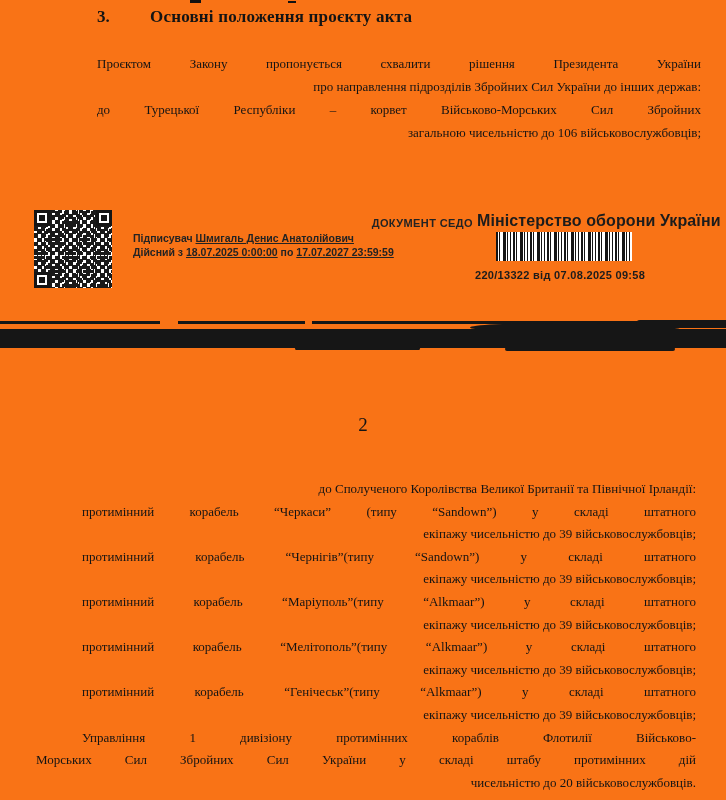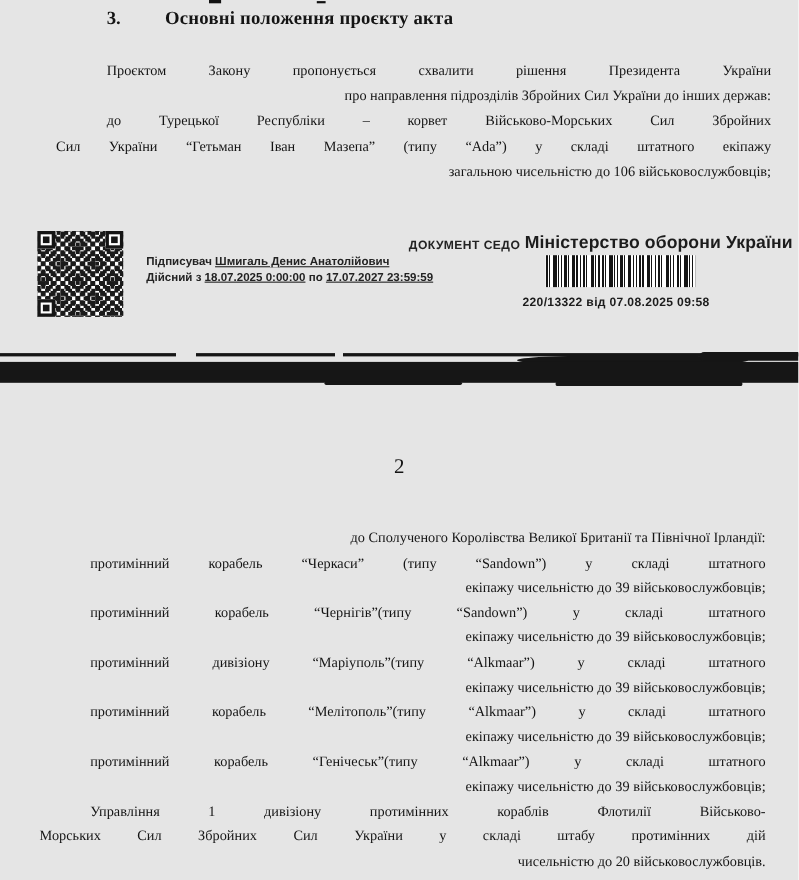--- a/index.html
+++ b/index.html
@@ -1,16 +1,16 @@
 <!DOCTYPE html>
 <html><head>
 <meta charset="utf-8">
 <style>
   html,body{margin:0;padding:0;background:#fff;}
-  .screen{position:relative;width:726px;height:800px;background:#e5e5e5;overflow:hidden;
+  .screen{position:relative;width:726px;height:800px;background:#f97316;overflow:hidden;
           font-family:"Liberation Serif",serif;color:#141414;}
   .abs{position:absolute;}
 
   
   .artifact{position:absolute;background:#111;}
 
   
   #heading{top:7px;left:51px;width:650px;font-size:17px;font-weight:bold;white-space:nowrap;}
   #heading .hnum{display:inline-block;margin-left:46px;}
   #heading .htext{display:inline-block;margin-left:36px;letter-spacing:.2px;}
@@ -69,21 +69,20 @@
 
   <div class="abs" id="heading">
     <span class="hnum">3.</span>
     <span class="htext">Основні положення проєкту акта</span>
   </div>
 
   <div class="abs textblock" id="p1">
     <div class="ln j in">Проєктом Закону пропонується схвалити рішення Президента України</div>
     <div class="ln">про направлення підрозділів Збройних Сил України до інших держав:</div>
     <div class="ln j in">до Турецької Республіки – корвет Військово-Морських Сил Збройних</div>
-    <div class="ln j">Сил України “Гетьман Іван Мазепа” (типу “Ada”) у складі штатного екіпажу</div>
     <div class="ln">загальною чисельністю до 106 військовослужбовців;</div>
   </div>
 
   <div class="abs" id="qr">
     <div class="noise"></div>
     <div class="f tl"></div>
     <div class="f tr"></div>
     <div class="f bl"></div>
   </div>
 
@@ -115,21 +114,21 @@
   <div class="bar-bump2"></div>
 
   <div class="abs" id="pagenum">2</div>
 
   <div class="abs textblock" id="p2">
     <div class="ln in">до Сполученого Королівства Великої Британії та Північної Ірландії:</div>
     <div class="ln j in">протимінний корабель “Черкаси” (типу “Sandown”) у складі штатного</div>
     <div class="ln">екіпажу чисельністю до 39 військовослужбовців;</div>
     <div class="ln j in">протимінний корабель “Чернігів”(типу “Sandown”) у складі штатного</div>
     <div class="ln">екіпажу чисельністю до 39 військовослужбовців;</div>
-    <div class="ln j in">протимінний дивізіону “Маріуполь”(типу “Alkmaar”) у складі штатного</div>
+    <div class="ln j in">протимінний корабель “Маріуполь”(типу “Alkmaar”) у складі штатного</div>
     <div class="ln">екіпажу чисельністю до 39 військовослужбовців;</div>
     <div class="ln j in">протимінний корабель “Мелітополь”(типу “Alkmaar”) у складі штатного</div>
     <div class="ln">екіпажу чисельністю до 39 військовослужбовців;</div>
     <div class="ln j in">протимінний корабель “Генічеськ”(типу “Alkmaar”) у складі штатного</div>
     <div class="ln">екіпажу чисельністю до 39 військовослужбовців;</div>
     <div class="ln j in">Управління 1 дивізіону протимінних кораблів Флотилії Військово-</div>
     <div class="ln j">Морських Сил Збройних Сил України у складі штабу протимінних дій</div>
     <div class="ln">чисельністю до 20 військовослужбовців.</div>
   </div>
 

